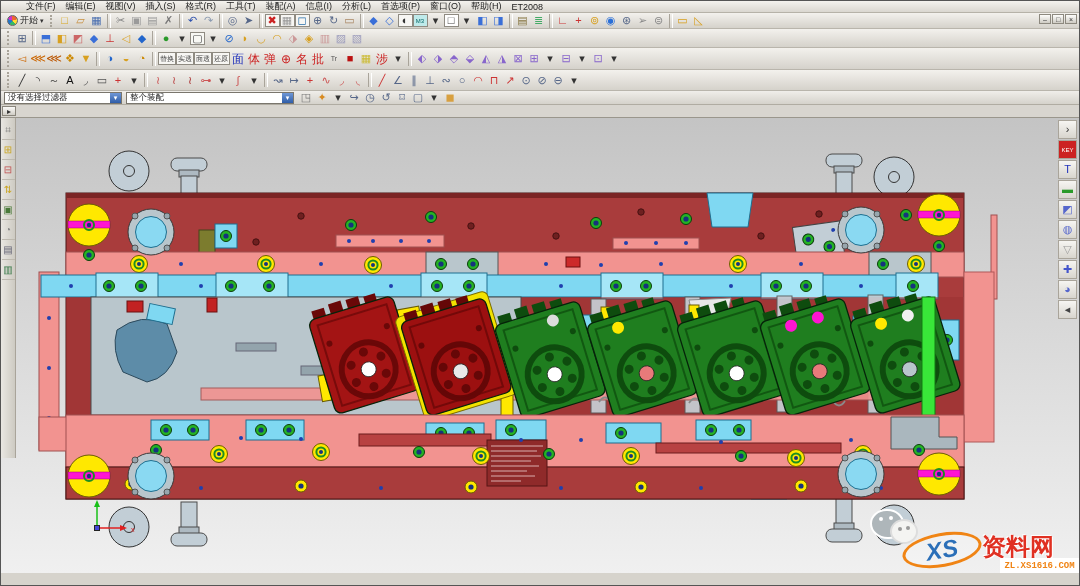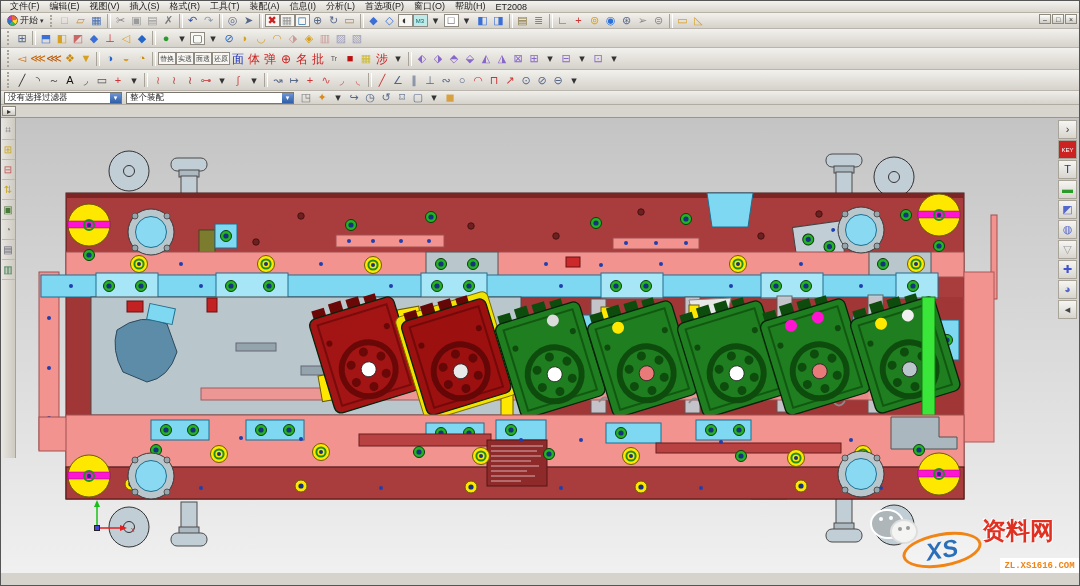--- a/index.html
+++ b/index.html
@@ -6,21 +6,21 @@
   body{font-family:"Liberation Sans",sans-serif;background:#888}
   .app{position:relative;width:1080px;height:586px;overflow:hidden;background:#d6d3cc;border:1px solid #555}
   
   .titlebar{height:12px;background:linear-gradient(#3a4150,#07090e);display:flex;align-items:center;padding:0 2px;color:#fff}
   .titlebar .appicon{width:9px;height:9px;border-radius:50%;background:conic-gradient(#e33 0 25%,#3b6 25% 50%,#27c 50% 75%,#fb3 75%);margin-right:3px;flex:none}
   .titlebar .title{font-size:8.5px;font-weight:bold;white-space:nowrap;overflow:hidden}
   .titlebar .brand{margin-left:auto;font-size:9px;font-weight:bold;letter-spacing:2px;margin-right:6px}
   .winbtn{width:13px;height:9px;font-size:7px;line-height:8px;text-align:center;background:linear-gradient(#cfd6e6,#8b98b5);color:#223;border:1px solid #39425c;margin-left:1px;flex:none}
   .winbtn.close{background:linear-gradient(#f0876d,#c22e12);color:#fff}
   
-  .menubar{height:12px;background:linear-gradient(#f4f2ee,#dad7d0);display:flex;align-items:center;padding:0 4px;border-bottom:1px solid #b6b2a8}
+  .menubar{height:12px;background:linear-gradient(#f4f2ee,#dad7d0);display:flex;align-items:center;padding:0 20px;border-bottom:1px solid #b6b2a8}
   .menu-item{font-size:9px;color:#222;padding:0 5px;white-space:nowrap}
   .childbtn{width:12px;height:10px;font-size:7px;line-height:9px;text-align:center;background:linear-gradient(#fdfdfb,#cfccc4);border:1px solid #8d897f;color:#333;margin-left:1px}
   
   .tbrow{display:flex;align-items:center;padding:0 3px;background:linear-gradient(#f3f1ed,#d5d2cb);border-bottom:1px solid #b9b5ac;overflow:hidden}
   .grip{width:4px;height:80%;border-left:2px dotted #a9a49a;margin:0 3px;flex:none}
   .ti{display:inline-flex;align-items:center;justify-content:center;min-width:16px;height:15px;font-size:11px;line-height:1;color:#444;flex:none}
   .ti.box{border:1px solid #8f8b82;background:#f7f6f3;height:13px;min-width:15px;padding:0 1px}
   .ti.sep{min-width:4px;height:14px;border-left:1px solid #a9a49a;border-right:1px solid #fff;margin:0 2px;background:none}
   .startbtn{display:inline-flex;align-items:center;font-size:9px;color:#222;padding:0 3px;flex:none}
   .startbtn .wheel{width:11px;height:11px;border-radius:50%;background:conic-gradient(#e63 0 20%,#fd3 20% 40%,#3b6 40% 60%,#27c 60% 80%,#c3c 80%);border:1px solid #666;margin-right:2px}
@@ -47,21 +47,21 @@
   .wm{position:absolute;right:0;bottom:0;width:215px;height:76px;z-index:6;pointer-events:none}
   .wm-wechat{position:absolute;left:6px;top:6px;width:52px;height:50px}
   .wm-wechat .b1{position:absolute;left:0;top:6px;width:34px;height:30px;border-radius:50% 50% 46% 54%;background:#aeb6ba;border:2px solid #fff}
   .wm-wechat .b2{position:absolute;left:20px;top:16px;width:28px;height:25px;border-radius:50%;background:#f4f4f2;border:2px solid #ddd}
   .wm-wechat .e{position:absolute;width:4px;height:4px;border-radius:50%;background:#fff}
   .wm-wechat .e1{left:9px;top:14px}.wm-wechat .e2{left:19px;top:13px}
   .wm-wechat .e3{left:28px;top:24px;background:#999}.wm-wechat .e4{left:36px;top:23px;background:#999}
   .wm-school{position:absolute;left:58px;top:8px;font-size:27px;font-weight:bold;letter-spacing:3px;color:rgba(150,150,150,0.5);text-shadow:1px 1px 0 rgba(255,255,255,0.7);white-space:nowrap}
   .wm-oval{position:absolute;left:38px;top:36px;width:80px;height:34px;border:3px solid #f08414;border-radius:50%;transform:rotate(-10deg);display:flex;align-items:center;justify-content:center;background:rgba(255,255,255,0.25)}
   .wm-oval span{font-size:24px;font-weight:bold;font-style:italic;color:#2b6fb8}
-  .wm-site{position:absolute;left:118px;top:18px;font-size:24px;font-weight:bold;color:#e03022;text-shadow:1px 1px 0 #fff,-1px -1px 0 #fff;white-space:nowrap}
+  .wm-site{position:absolute;left:118px;top:34px;font-size:24px;font-weight:bold;color:#e03022;text-shadow:1px 1px 0 #fff,-1px -1px 0 #fff;white-space:nowrap}
   .wm-url{position:absolute;right:0;bottom:0;width:79px;height:15px;background:#fff;color:#f08414;font-size:9px;font-weight:bold;font-family:"Liberation Mono",monospace;display:flex;align-items:center;justify-content:center}
 </style>
 </head>
 <body>
 
 <div class="app">
 
 
   <div class="menubar">
 

